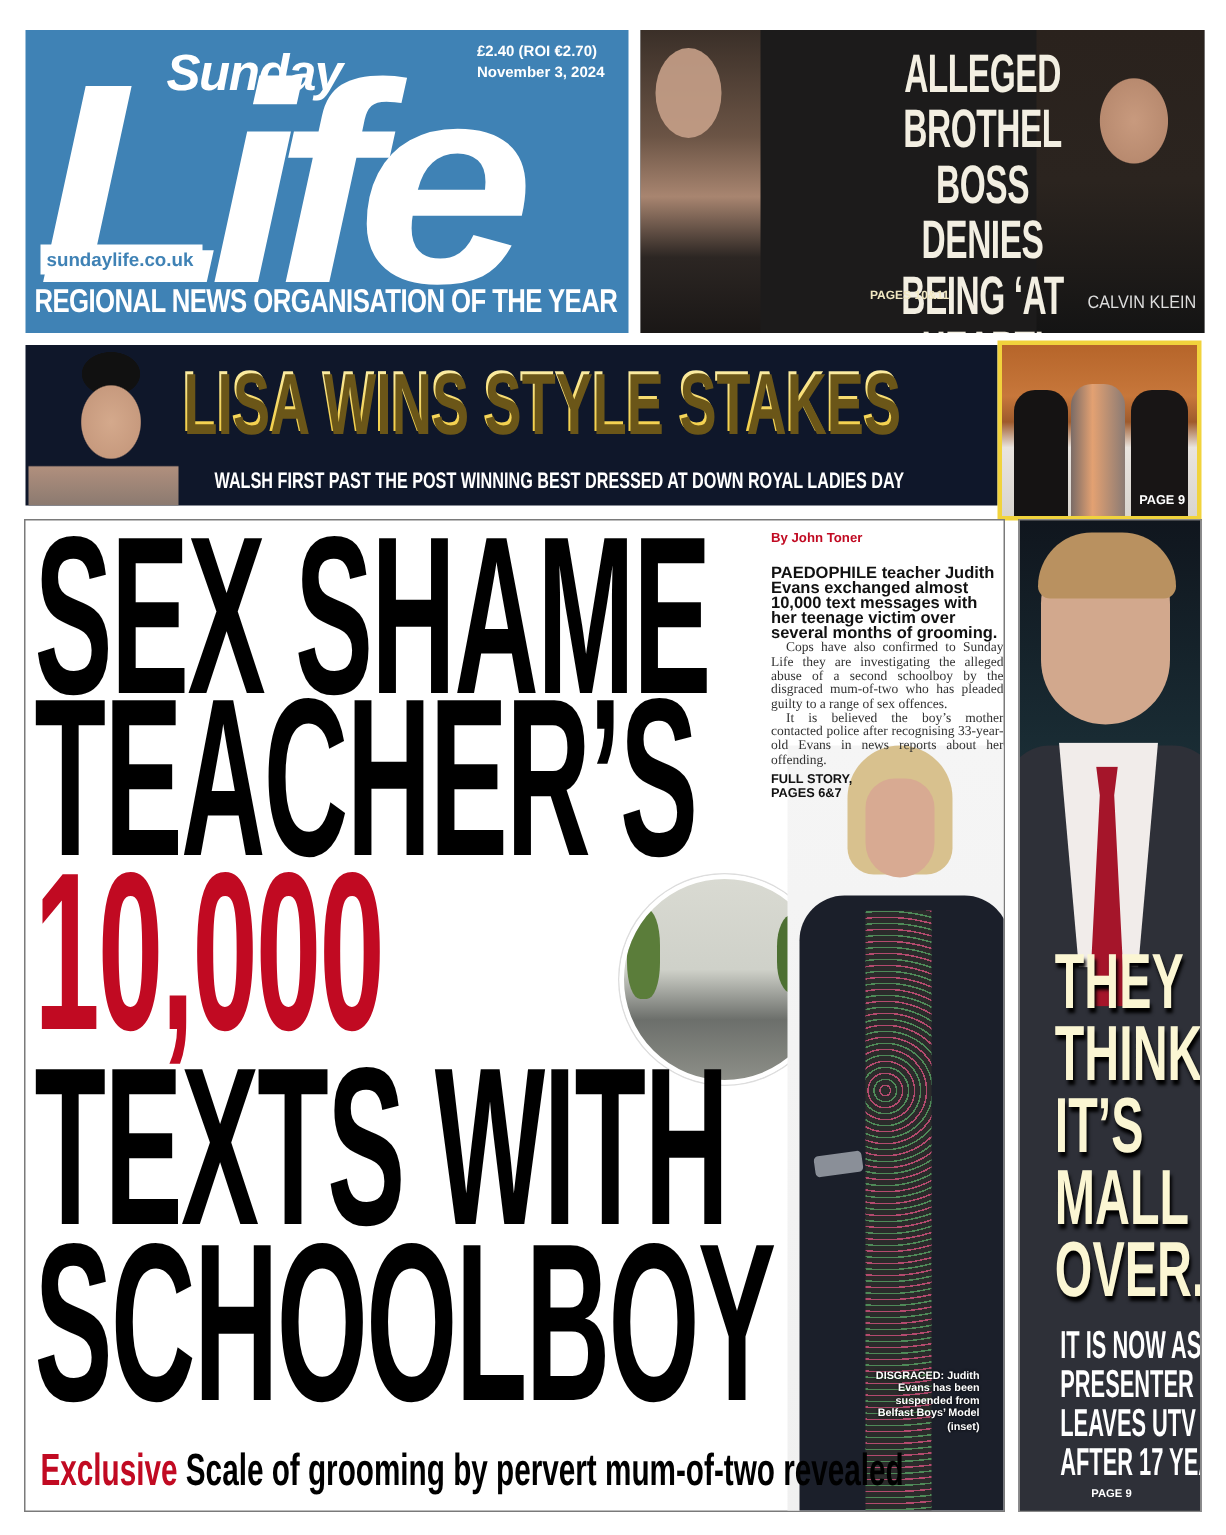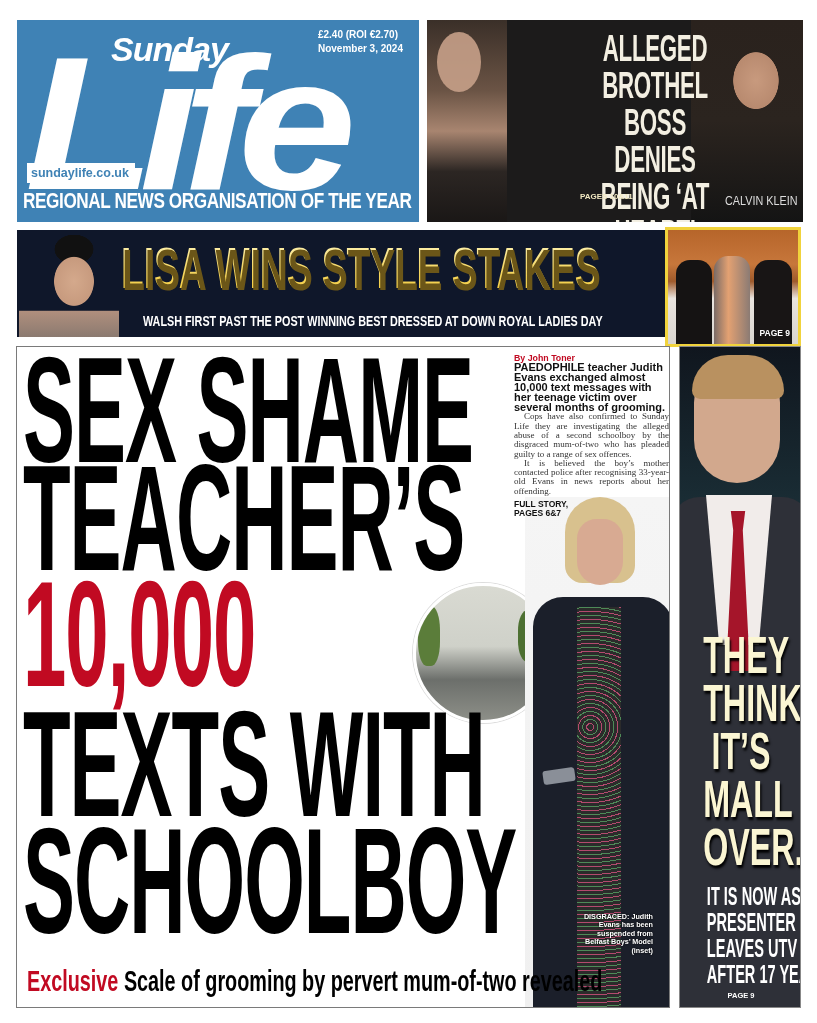--- a/index.html
+++ b/index.html
@@ -37,21 +37,21 @@
     
     #main-story { position: absolute; left: 16px; top: 346px; width: 654px; height: 662px; border: 1px solid #7a7a7a; background: #fff; overflow: hidden; }
     .hl { position: absolute; left: 6px; color: #000; font-weight: 700; font-size: 150px; line-height: 118px; transform: scaleX(0.52); transform-origin: left top; white-space: nowrap; letter-spacing: -2px; }
     #hl-1 { top: 4px; }
     #hl-2 { top: 112px; }
     #hl-3 { top: 228px; color: #c10a22; }
     #hl-4 { top: 358px; }
     #hl-5 { top: 475px; }
 
     #byline-col { position: absolute; left: 497px; top: 7px; width: 155px; font-size: 8.6px; line-height: 9.4px; color: #222; }
-    #byline { color: #c10a22; font-weight: 700; font-size: 8.8px; margin-bottom: 0; }
+    #byline { color: #c10a22; font-weight: 700; font-size: 8.8px; margin-bottom: 15px; }
     #intro { font-weight: 700; color: #111; font-size: 11px; line-height: 9.8px; }
     .body-p { font-family: "Liberation Serif", serif; color: #333; text-indent: 10px; text-align: justify; font-size: 9px; line-height: 9.3px; }
     #full-story { font-weight: 700; color: #111; font-size: 8.5px; line-height: 9px; margin-top: 4px; }
 
     #school-inset { position: absolute; left: 396px; top: 236px; width: 140px; height: 140px; border-radius: 50%; border: 3px solid #fff; overflow: hidden; background: linear-gradient(180deg,#d9dad2 0%,#cfd1c9 45%,#6c6f6b 70%,#8d8f88 100%); box-shadow: 0 0 0 1px #ddd; }
     #school-sign { position: absolute; left: 36px; top: 8px; width: 56px; height: 125px; background: #3f73a2; border: 2px solid #6d93b8; }
     #school-crest { position:absolute; left: 22px; top: 8px; width: 12px; height: 12px; border: 1px solid #e6eef6; border-radius: 2px 2px 6px 6px; }
     #school-welcome { position: absolute; left: 6px; top: 40px; color: #e6eef6; font-family: "Liberation Serif", serif; font-size: 5.5px; }
     #school-name { position: absolute; left: 5px; top: 52px; color: #f3f6fa; font-family: "Liberation Serif", serif; font-weight: 700; font-size: 8.6px; line-height: 11px; }
     #school-tree-l { position:absolute; left: 2px; top: 20px; width: 22px; height: 60px; border-radius: 40%; background:#5b7d3a; }
@@ -70,21 +70,21 @@
     #strap-text { color: #000; }
 
     
     #right-col { position: absolute; left: 679px; top: 346px; width: 122px; height: 662px; background: #23242b; overflow: hidden; border: 1px solid #888; }
     #rc-photo { position:absolute; left:0; top:0; width: 122px; height: 300px; background: linear-gradient(180deg,#10161e 0%,#1b3038 60%,#15191f 100%); }
     #rc-face { position:absolute; left: 14px; top: 18px; width: 86px; height: 118px; border-radius: 40px 40px 46px 46px; background: #d2a88d; }
     #rc-hair { position:absolute; left: 12px; top: 8px; width: 92px; height: 44px; border-radius: 44px 44px 10px 10px; background: #b99160; }
     #rc-suit { position:absolute; left: -10px; top: 150px; width: 142px; height: 520px; border-radius: 30px 30px 0 0; background: #2e3038; }
     #rc-shirt { position:absolute; left: 26px; top: 148px; width: 66px; height: 150px; background: #f1ecea; clip-path: polygon(0 0,100% 0,80% 100%,20% 100%); }
     #rc-tie { position:absolute; left: 46px; top: 164px; width: 24px; height: 160px; background: #a5152a; clip-path: polygon(20% 0,80% 0,70% 12%,100% 100%,0 100%,30% 12%); }
-    #rc-headline { position: absolute; left: 0; top: 284px; width: 122px; text-align: center; color: #fbf6d3; font-weight: 700; font-size: 52px; line-height: 48px; text-shadow: 2px 3px 3px #000; }
+    #rc-headline { position: absolute; left: 0; top: 284px; width: 122px; color: #fbf6d3; font-weight: 700; font-size: 52px; line-height: 48px; text-shadow: 2px 3px 3px #000; }
     #rc-headline span { display:block; transform: scaleX(0.62); transform-origin: center top; }
     #rc-sub { position: absolute; left: 0; top: 536px; width: 122px; text-align: center; color: #fff; font-weight: 700; font-size: 26px; line-height: 26px; }
     #rc-sub span { display:block; transform: scaleX(0.56); transform-origin: center top; white-space: nowrap; }
     #rc-page { position: absolute; left: 0; top: 644px; width: 122px; text-align: center; color: #fff; font-weight: 700; font-size: 7.5px; }
   </style>
 </head>
 <body>
 
 <div id="masthead">
   <div id="mast-life">Life</div>

